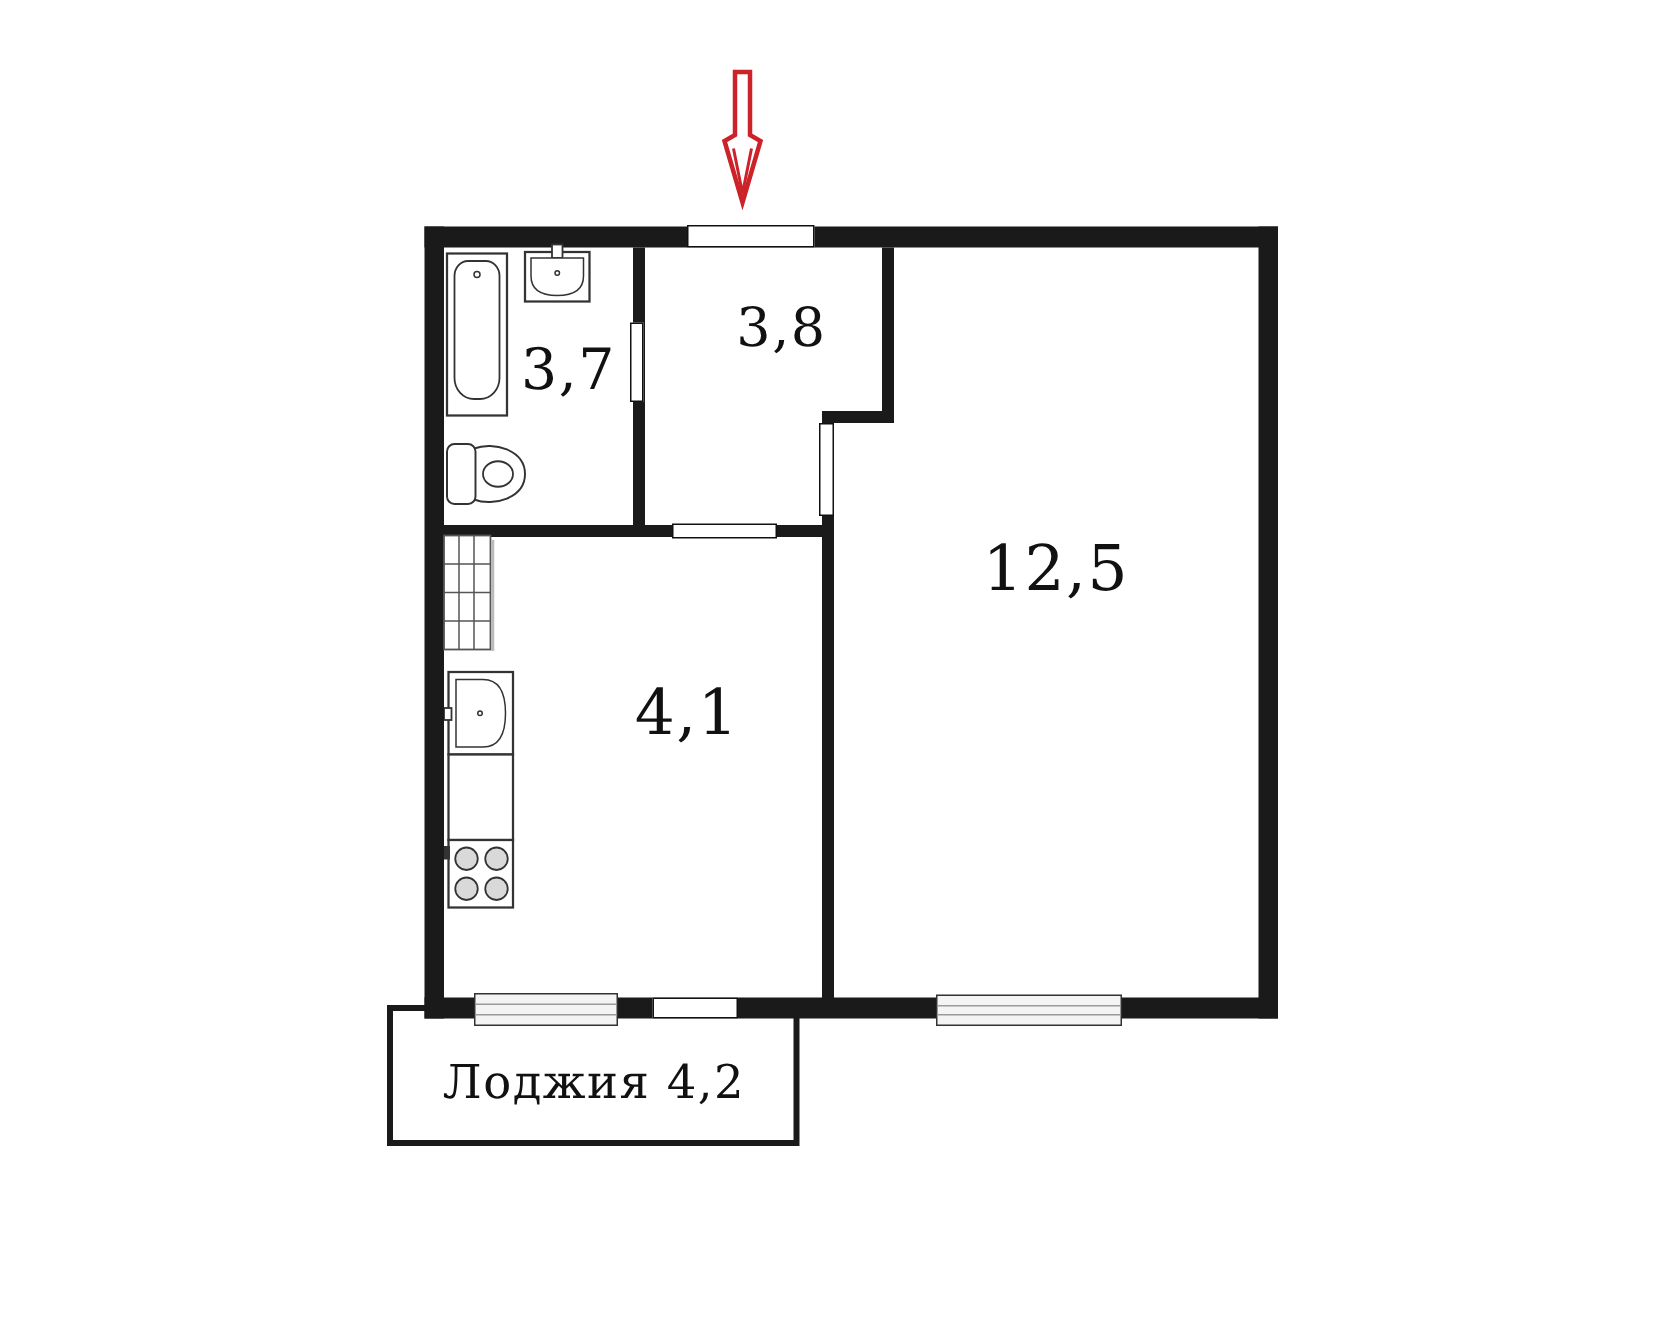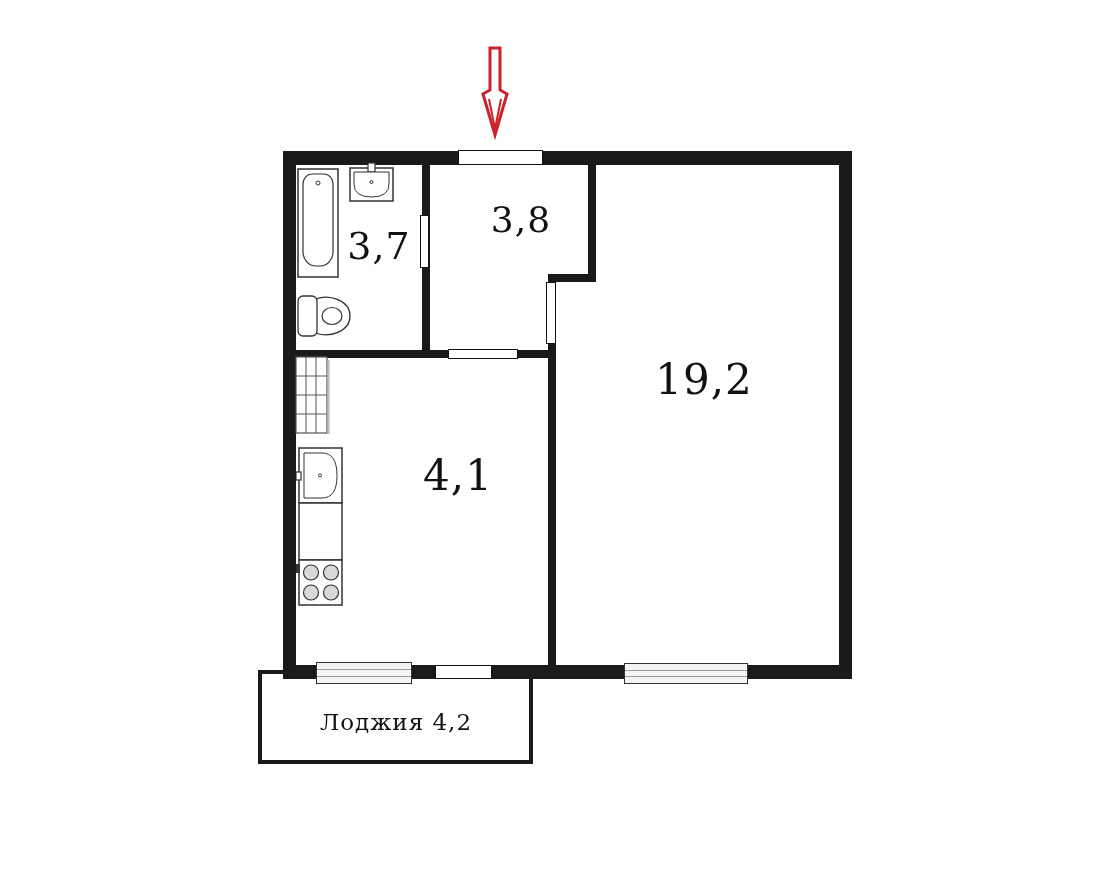--- a/index.html
+++ b/index.html
@@ -113,17 +113,17 @@
     <circle cx="35" cy="146.5" r="7.5" fill="#d9d9d9" stroke="#333" stroke-width="1.2"></circle>
   </svg>
 
   <svg class="fx" style="left:474px;top:45px" width="42" height="95" viewBox="0 0 42 95">
     <path d="M16,3 H26 V45 L33,49 L21,90 L9,49 L16,45 Z" fill="#fff" stroke="#cc2229" stroke-width="3" stroke-linejoin="miter"></path>
     <path d="M15,54 L21,84 L27,54" fill="none" stroke="#cc2229" stroke-width="2"></path>
   </svg>
 
   <div class="area-label" style="left:379px;top:246px;font-size:38px">3,7</div>
   <div class="area-label" style="left:521px;top:219px;font-size:36px">3,8</div>
-  <div class="area-label" style="left:704px;top:379px;font-size:42px">19,2</div>
+  <div class="area-label" style="left:704px;top:379px;font-size:42px">12,5</div>
   <div class="area-label" style="left:458px;top:475px;font-size:42px">4,1</div>
-  <div class="area-label" style="left:396px;top:722px;font-size:23px">Лоджия 4,2</div>
+  <div class="area-label" style="left:396px;top:722px;font-size:31px">Лоджия 4,2</div>
 
 </div>
 
 </body></html>

